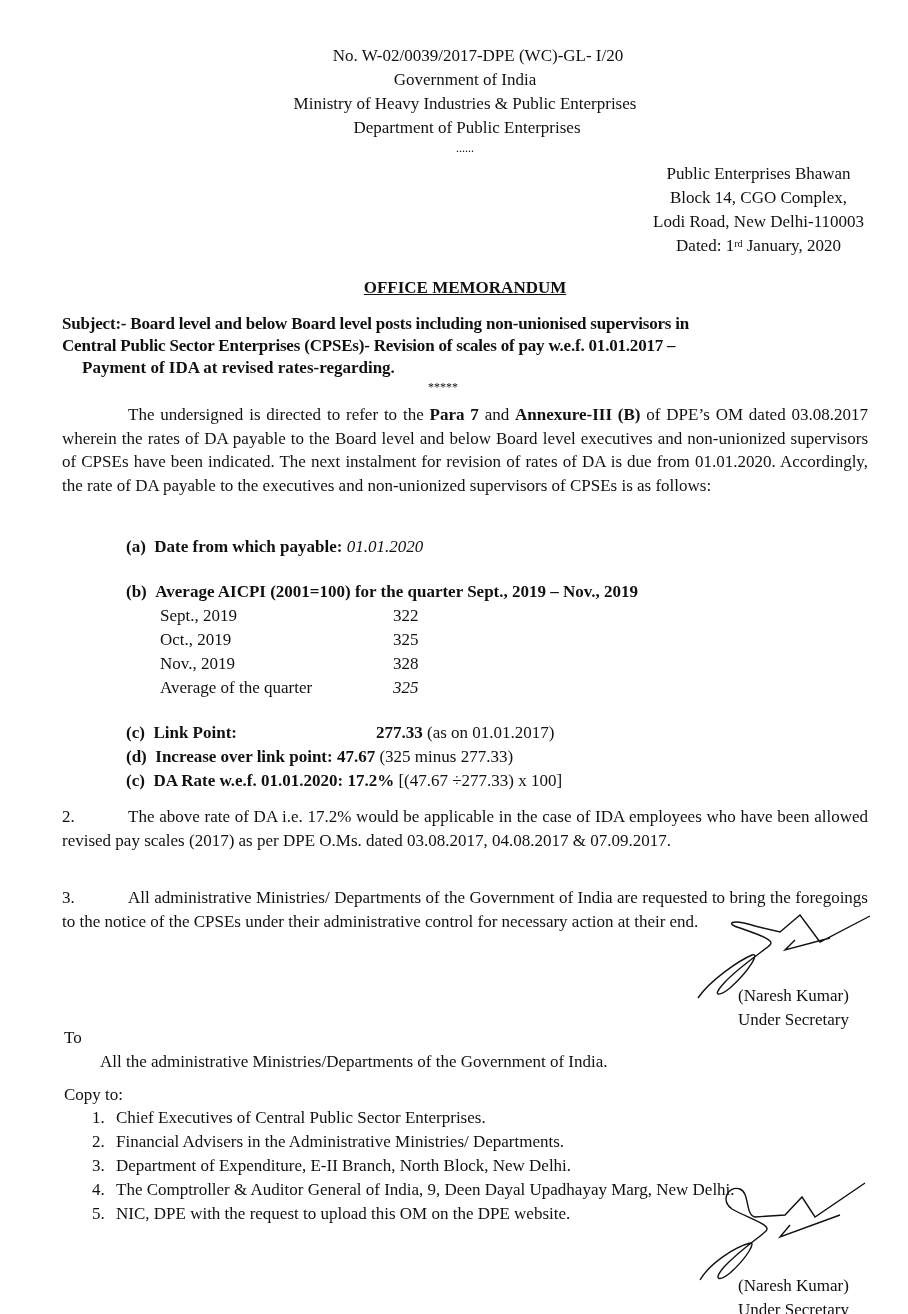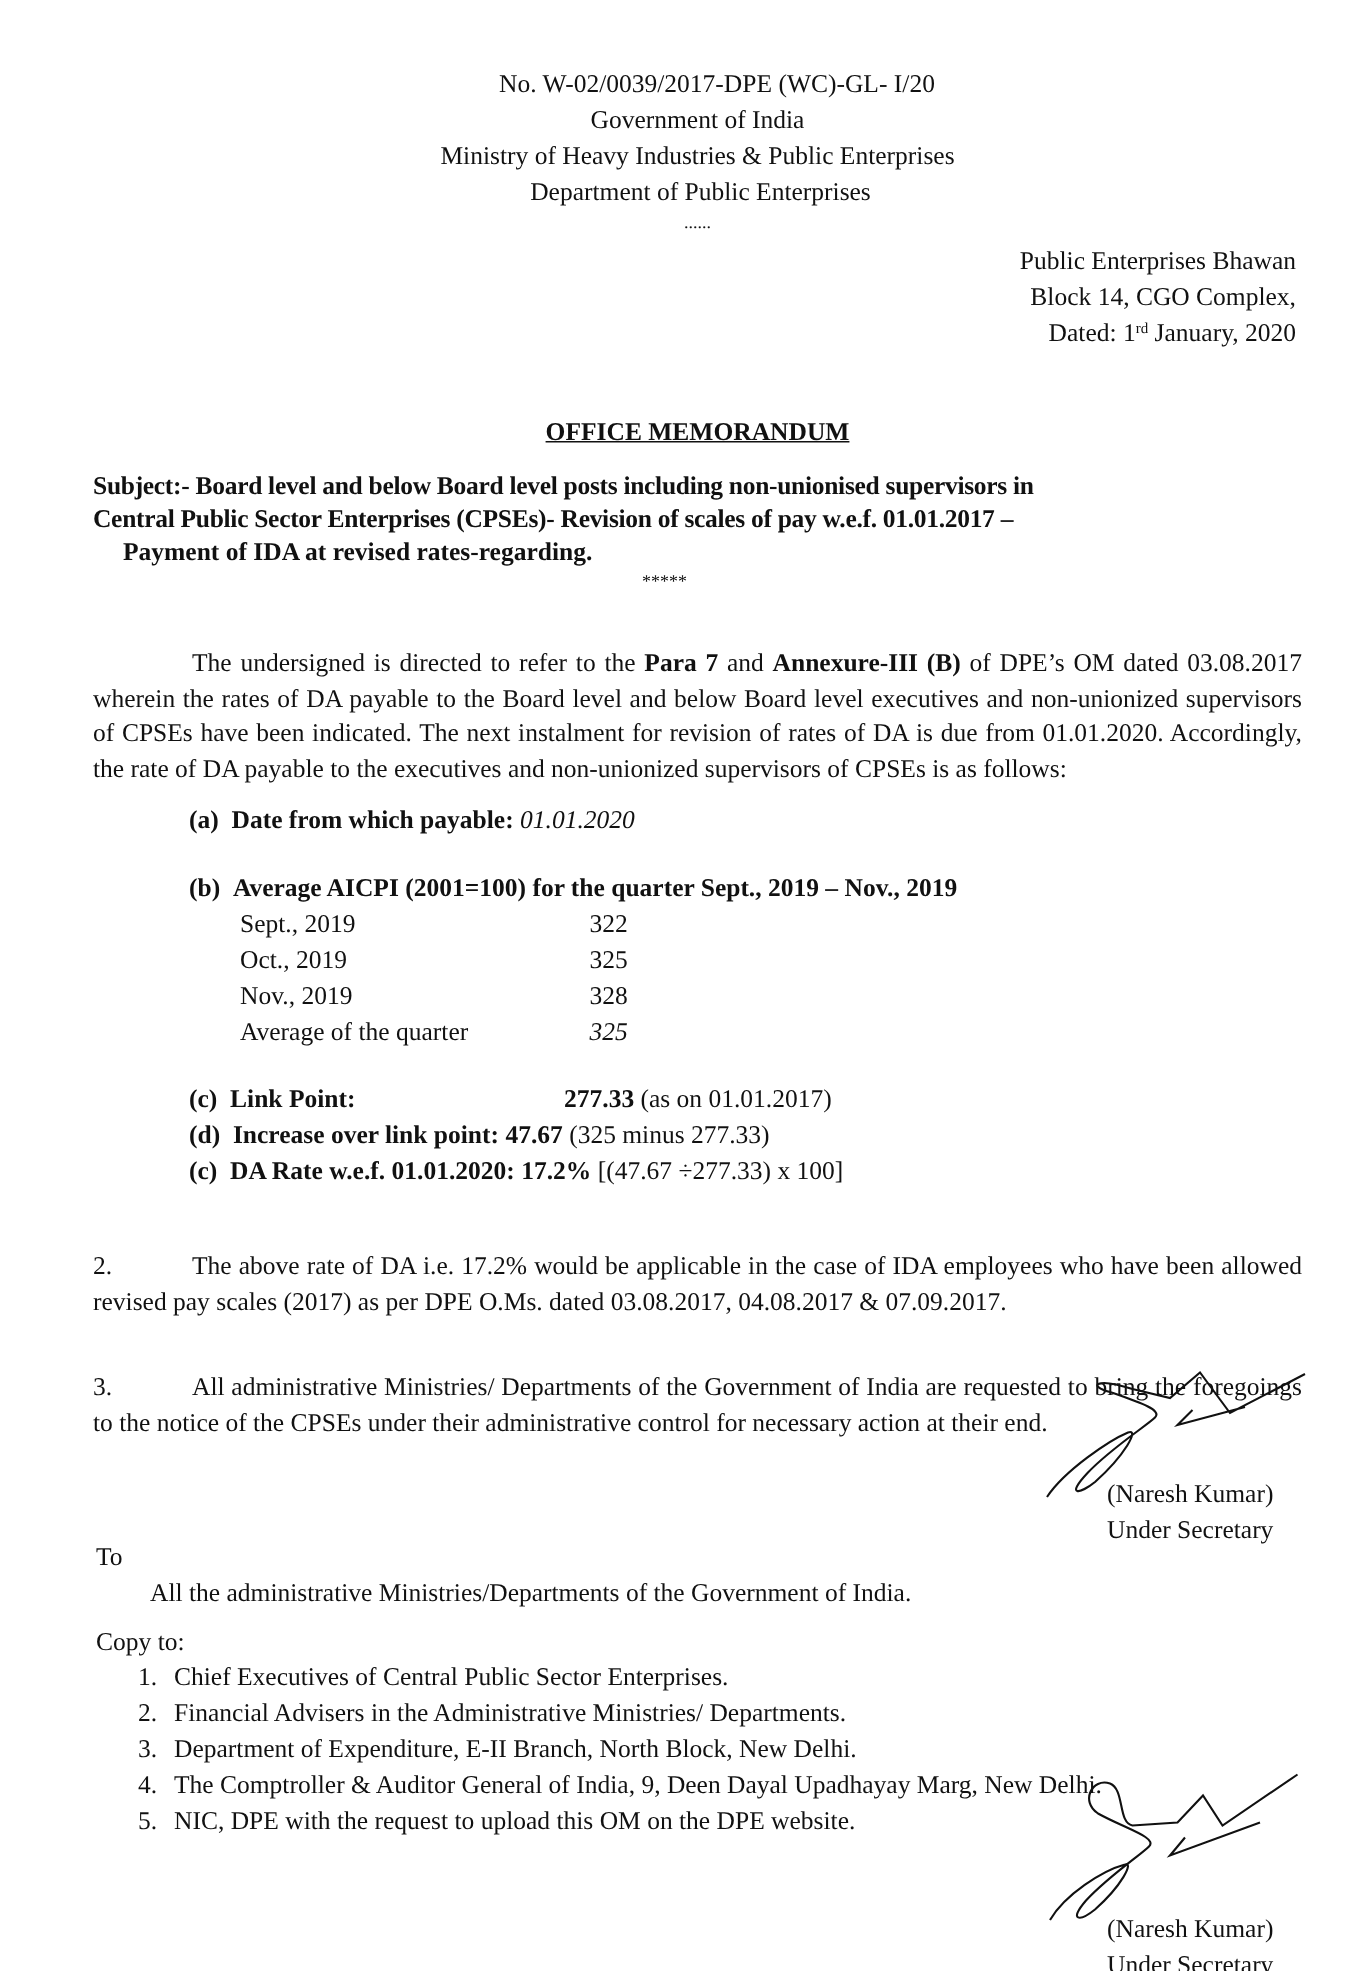--- a/index.html
+++ b/index.html
@@ -7,44 +7,45 @@
       width: 908px; height: 1314px; position: relative; overflow: hidden;
       font-family: "Liberation Serif", "DejaVu Serif", serif;
       color: #111; font-size: 17px;
     }
     .abs { position: absolute; }
     .center-block { position: absolute; left: 0; width: 908px; text-align: center; }
     .line { line-height: 24px; height: 24px; white-space: nowrap; }
     .right-block { position: absolute; right: 44px; text-align: right; }
     .bold { font-weight: bold; }
     .title-u { text-decoration: underline; font-weight: bold; }
-    .justify { text-align: justify; text-align-last: left; margin-top: 27px; }
+    .justify { text-align: justify; text-align-last: left; }
     .para { position: absolute; left: 62px; width: 806px; line-height: 23.5px; }
     .item { position: absolute; white-space: nowrap; line-height: 24px; }
     .italic { font-style: italic; }
     sup { font-size: 10px; vertical-align: top; position: relative; top: -2px; }
     .tbl-row { position: absolute; left: 160px; width: 300px; height: 24px; line-height: 24px; }
     .tbl-row .m { position: absolute; left: 0; }
     .tbl-row .v { position: absolute; left: 233px; }
     .sig { position: absolute; }
   </style>
 </head>
 <body>
 
 <div class="center-block" style="top:44px;">
   <div class="line" style="padding-left:48px;">No. W-02/0039/2017-DPE (WC)-GL- I/20</div>
   <div class="line" style="padding-left:22px;">Government of India</div>
   <div class="line" style="padding-left:22px;">Ministry of Heavy Industries &amp; Public Enterprises</div>
   <div class="line" style="padding-left:26px;">Department of Public Enterprises</div>
   <div class="line" style="padding-left:22px;font-size:12px;line-height:16px;">......</div>
 </div>
 
-<div class="right-block" style="top:162px;">
+<div class="right-block" style="top:162px;text-align:center;">
   <div class="line">Public Enterprises Bhawan</div>
   <div class="line">Block 14, CGO Complex,</div>
+  <div class="line">Lodi Road, New Delhi-110003</div>
   <div class="line">
     <span>Dated: 1</span><sup>rd</sup><span> January, 2020</span>
   </div>
 </div>
 
 <div class="center-block" style="top:278px;">
   <span class="title-u" style="padding-left:22px;">OFFICE MEMORANDUM</span>
 </div>
 
 <div class="abs bold" style="left:62px;top:313px;width:806px;line-height:22px;">

